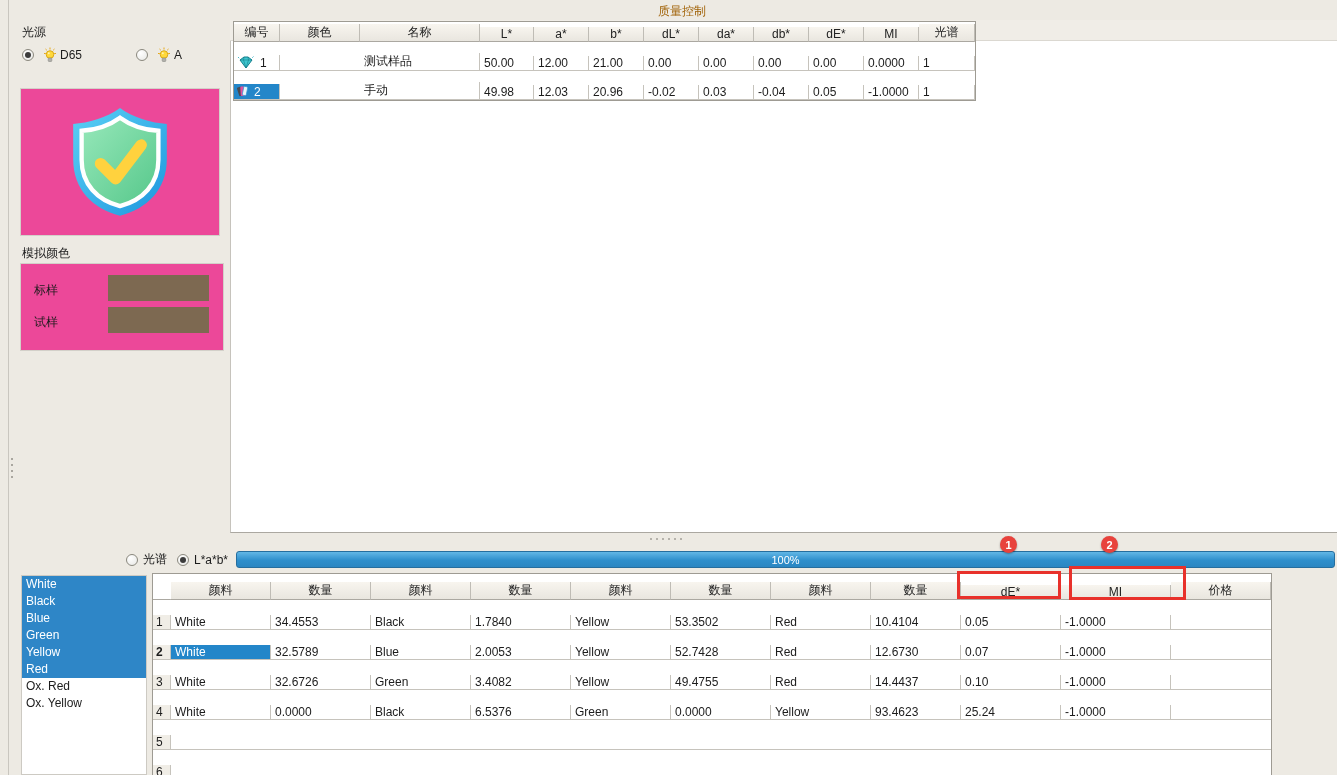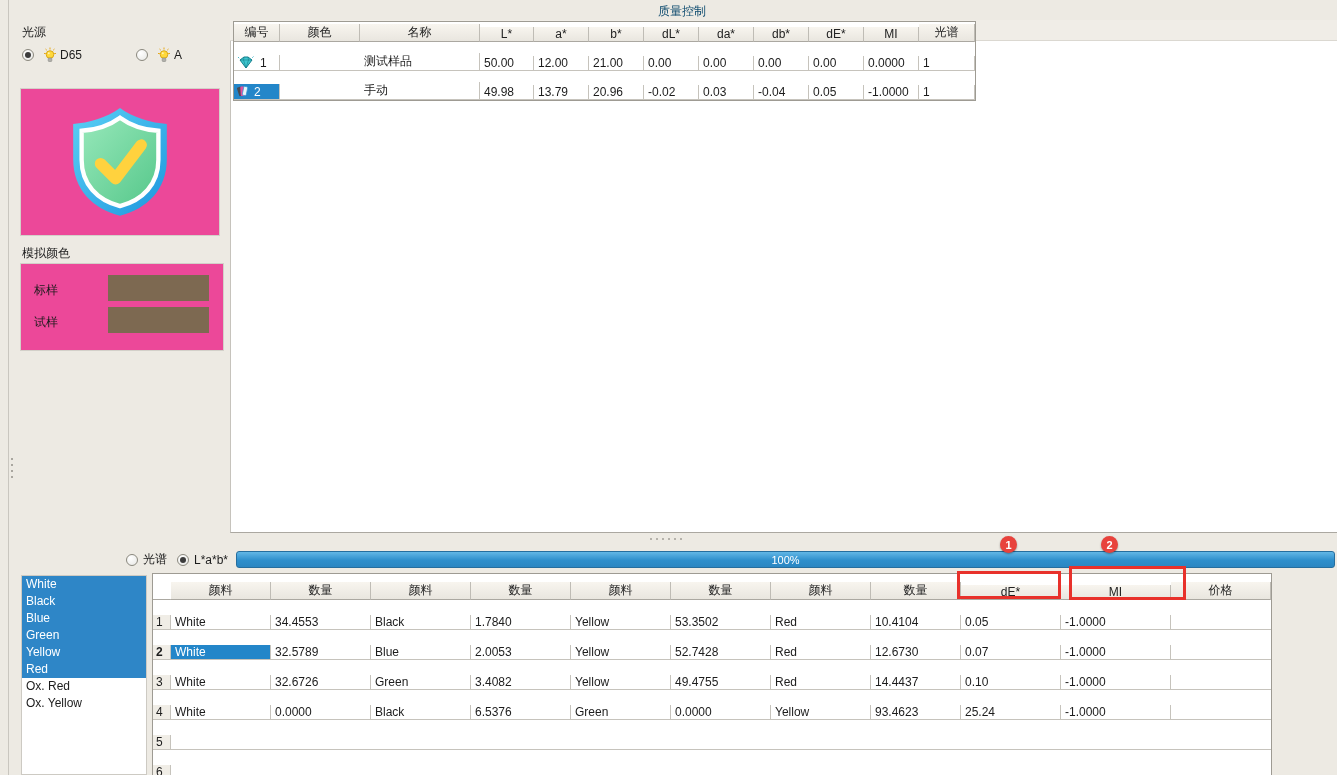--- a/index.html
+++ b/index.html
@@ -28,21 +28,21 @@
   .ls-opt{display:flex;align-items:center;}
   .ls-opt .radio{margin-right:9px;}
   .ls-opt svg{margin-right:3px;}
   
   .listbox{left:21px;top:575px;width:126px;height:200px;background:#fff;border:1px solid #CDCAC3;box-sizing:border-box;}
   .list-item{height:17px;line-height:17px;padding-left:4px;color:#1c1c1c;white-space:nowrap;}
   .list-item.sel{background:#2E86C7;color:#fff;}
   
   .head-band{left:230px;top:20px;width:1107px;height:21px;background:#F0EDE7;border-bottom:1px solid #DBD8D1;box-sizing:border-box;}
   .white-area{left:230px;top:41px;width:1107px;height:492px;background:#fff;border-left:1px solid #C6C3BC;border-bottom:1px solid #ABA8A1;box-sizing:border-box;}
-  .page-title{top:3px;left:682px;transform:translateX(-50%);color:#0c4a6e;}
+  .page-title{top:3px;left:682px;transform:translateX(-50%);color:#a16207;}
   
   .tbl{background:#fff;border:1px solid #9E9B93;}
   .trow{display:flex;align-items:flex-end;}
   .cell,.hcell{box-sizing:border-box;border-right:1px solid #C6C3BC;border-bottom:1px solid #C6C3BC;
     display:flex;align-items:center;overflow:hidden;white-space:nowrap;background:#fff;}
   .cell{padding-left:4px;}
   .hcell{justify-content:center;background:linear-gradient(#F8F5EF,#E9E6DF);
     border-right:1px solid #BFBCB5;border-bottom:1px solid #ABA8A1;color:#222;}
   .numcell{background:#F0EDE6;padding-left:3px;}
   .sel-cell{background:#2386C9 !important;color:#fff;}
@@ -225,21 +225,21 @@
             <rect x="2" y="3" width="4.5" height="9" rx="1" fill="#4A4A52" transform="rotate(-18 4 7.5)"></rect>
             <rect x="4.5" y="2.5" width="4.5" height="9.5" rx="1" fill="#E2519E" transform="rotate(-4 7 7)"></rect>
             <rect x="7" y="2.5" width="4" height="9" rx="1" fill="#EAF4FA" stroke="#2E9CD6" stroke-width="0.7" transform="rotate(12 9 7)"></rect>
           </svg>
         </span>
       <span>2</span>
     </div>
     <div class="cell w80 swatch-cell"></div>
     <div class="cell w120">手动</div>
     <div class="cell w54">49.98</div>
-    <div class="cell w55">13.79</div>
+    <div class="cell w55">12.03</div>
     <div class="cell w55">20.96</div>
     <div class="cell w55">-0.02</div>
     <div class="cell w55">0.03</div>
     <div class="cell w55">-0.04</div>
     <div class="cell w55">0.05</div>
     <div class="cell w55">-1.0000</div>
     <div class="cell w56">1</div>
   </div>
 </div>
 

